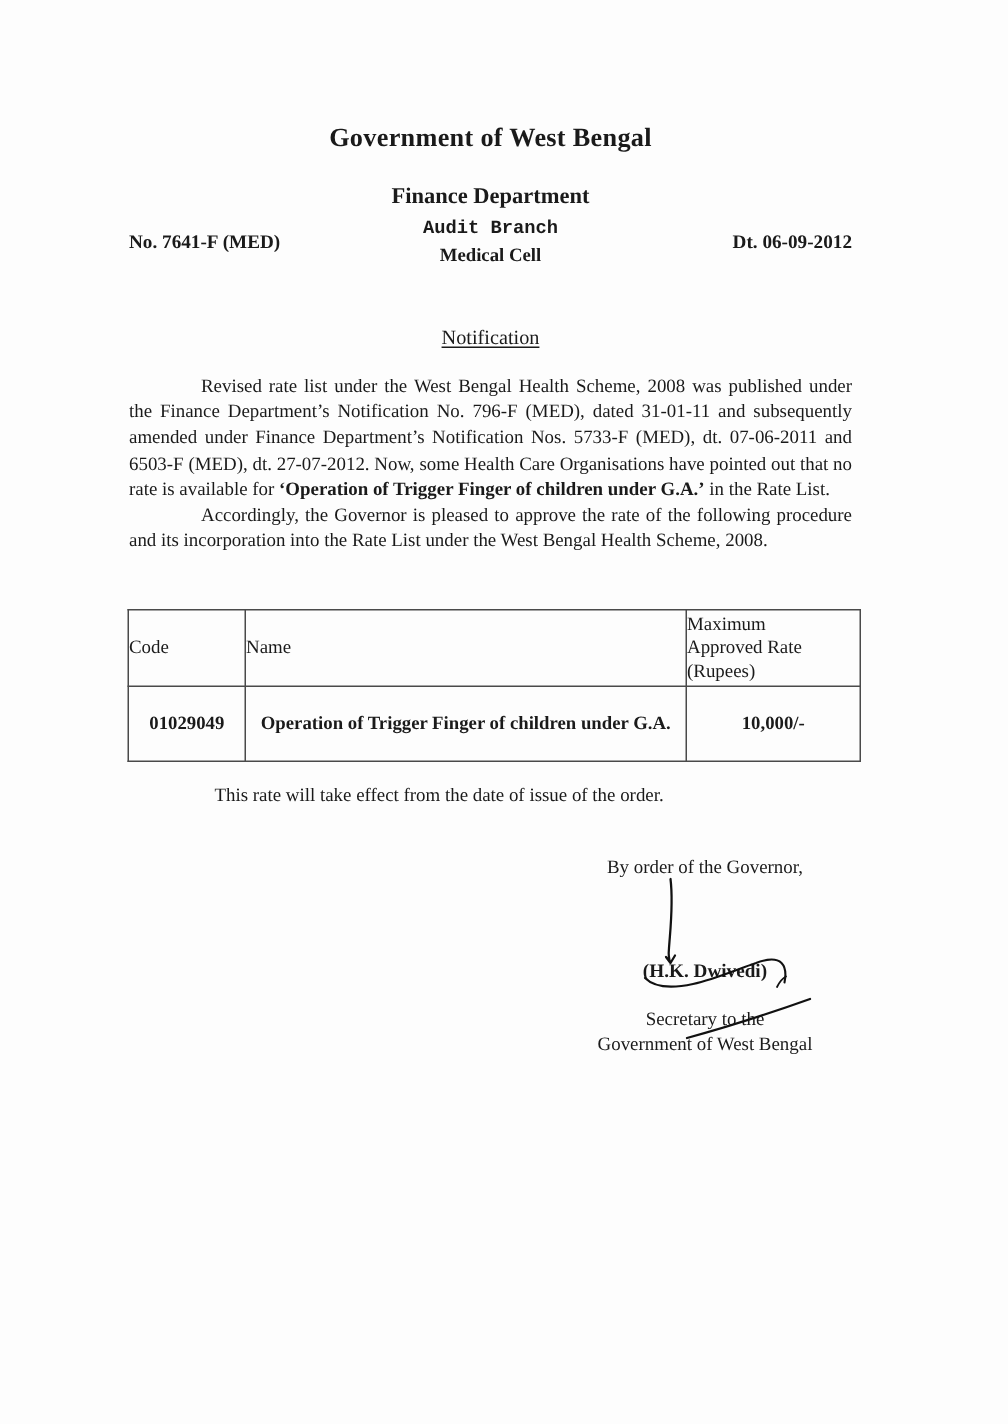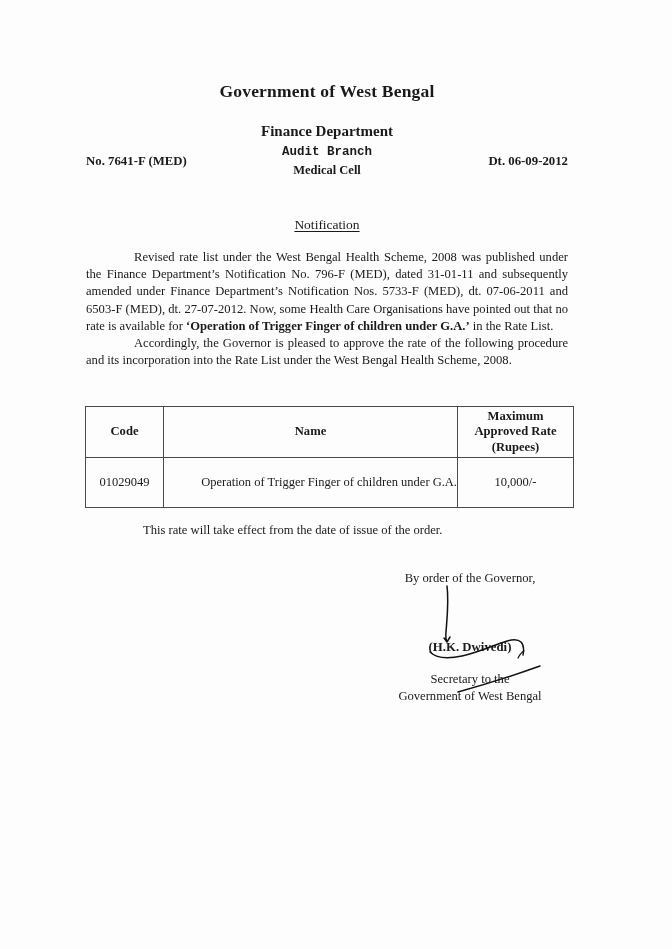--- a/index.html
+++ b/index.html
@@ -114,41 +114,41 @@
     position: absolute;
     top: 406px;
     left: 85px;
     width: 488px;
     border-collapse: collapse;
     table-layout: fixed;
   }
   .rate-table td, .rate-table th {
     border: 1px solid #4a4a4a;
     padding: 0;
-    font-weight: normal;
+    font-weight: bold;
   }
   .col-code   { width: 78px; }
   .col-name   { width: 294px; }
   .col-rate   { width: 116px; }
 
   .rate-table thead td {
     height: 50px;
-    text-align: center;
+    text-align: left;
     vertical-align: middle;
     font-size: 12.6px;
-    font-weight: bold;
+    font-weight: normal;
     line-height: 15.5px;
   }
   .rate-table tbody td {
     height: 49px;
     vertical-align: middle;
     font-size: 12.5px;
   }
   .cell-code { text-align: center; }
-  .cell-name { text-align: right; padding: 0 6px; }
+  .cell-name { text-align: center; padding: 0 6px; }
   .cell-rate { text-align: center; }
 
   
   .effect-note {
     position: absolute;
     top: 523px;
     left: 143px;
     font-size: 12.6px;
   }
 

